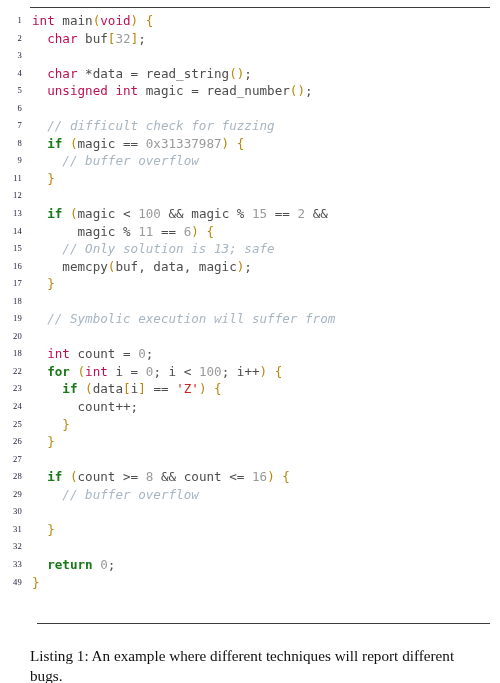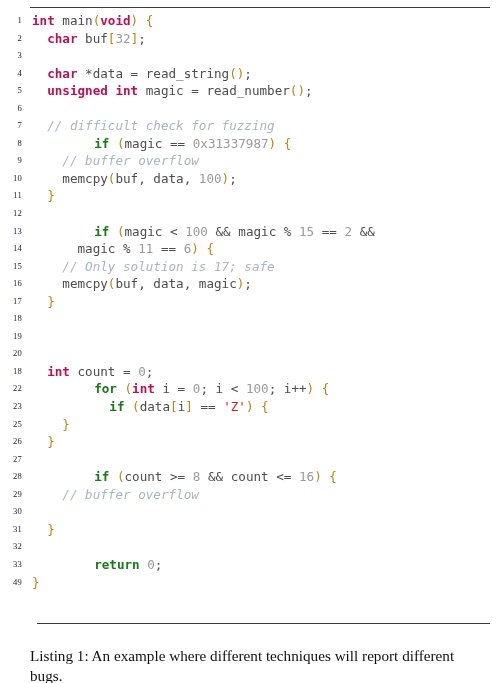--- a/index.html
+++ b/index.html
@@ -63,22 +63,22 @@
   }
 
   .code-text {
     position: absolute;
     left: 32px;
     top: 0;
     white-space: pre;
   }
 
   
-  .t-type    { color: #bc1054; font-weight: bold; }   
-  .t-kw      { color: #177a17; font-weight: bold; margin-left: 47px; }   
+  .t-type    { color: #bc1054; font-weight: normal; }   
+  .t-kw      { color: #177a17; font-weight: bold; }   
   .t-com     { color: #a8b6c2; font-style: italic; }  
   .t-str     { color: #cc2222; }                      
   .t-num     { color: #9a9a9a; }                      
   .t-id      { color: #4d4d4d; }                      
   .t-punc    { color: #4d4d4d; }                      
   .t-brk     { color: #b8860b; }                      
 
   #caption {
     position: absolute;
     top: 646px;
@@ -101,34 +101,34 @@
   <div id="code-block">
       <div class="code-line"><span class="lineno">1</span><span class="code-text"><span class="t-type">int</span><span class="t-id"> main</span><span class="t-brk">(</span><span class="t-type">void</span><span class="t-brk">)</span><span class="t-punc"> </span><span class="t-brk">{</span></span></div>
       <div class="code-line"><span class="lineno">2</span><span class="code-text"><span class="t-punc">  </span><span class="t-type">char</span><span class="t-id"> buf</span><span class="t-brk">[</span><span class="t-num">32</span><span class="t-brk">]</span><span class="t-punc">;</span></span></div>
       <div class="code-line"><span class="lineno">3</span><span class="code-text"></span></div>
       <div class="code-line"><span class="lineno">4</span><span class="code-text"><span class="t-punc">  </span><span class="t-type">char</span><span class="t-punc"> *</span><span class="t-id">data = read_string</span><span class="t-brk">()</span><span class="t-punc">;</span></span></div>
       <div class="code-line"><span class="lineno">5</span><span class="code-text"><span class="t-punc">  </span><span class="t-type">unsigned int</span><span class="t-id"> magic = read_number</span><span class="t-brk">()</span><span class="t-punc">;</span></span></div>
       <div class="code-line"><span class="lineno">6</span><span class="code-text"></span></div>
       <div class="code-line"><span class="lineno">7</span><span class="code-text"><span class="t-punc">  </span><span class="t-com">// difficult check for fuzzing</span></span></div>
       <div class="code-line"><span class="lineno">8</span><span class="code-text"><span class="t-punc">  </span><span class="t-kw">if</span><span class="t-punc"> </span><span class="t-brk">(</span><span class="t-id">magic == </span><span class="t-num">0x31337987</span><span class="t-brk">)</span><span class="t-punc"> </span><span class="t-brk">{</span></span></div>
       <div class="code-line"><span class="lineno">9</span><span class="code-text"><span class="t-punc">    </span><span class="t-com">// buffer overflow</span></span></div>
-      <div class="code-line"><span class="lineno">10</span><span class="code-text"><span class="t-punc">    </span><span class="t-id">memcpy</span><span class="t-brk">(</span><span class="t-id">buf, data, </span><span class="t-num">100</span><span class="t-brk">)</span><span class="t-punc">;</span></span></div>
       <div class="code-line"><span class="lineno">11</span><span class="code-text"><span class="t-punc">  </span><span class="t-brk">}</span></span></div>
       <div class="code-line"><span class="lineno">12</span><span class="code-text"></span></div>
       <div class="code-line"><span class="lineno">13</span><span class="code-text"><span class="t-punc">  </span><span class="t-kw">if</span><span class="t-punc"> </span><span class="t-brk">(</span><span class="t-id">magic &lt; </span><span class="t-num">100</span><span class="t-punc"> &amp;&amp; </span><span class="t-id">magic % </span><span class="t-num">15</span><span class="t-punc"> == </span><span class="t-num">2</span><span class="t-punc"> &amp;&amp;</span></span></div>
       <div class="code-line"><span class="lineno">14</span><span class="code-text"><span class="t-punc">      </span><span class="t-id">magic % </span><span class="t-num">11</span><span class="t-punc"> == </span><span class="t-num">6</span><span class="t-brk">)</span><span class="t-punc"> </span><span class="t-brk">{</span></span></div>
-      <div class="code-line"><span class="lineno">15</span><span class="code-text"><span class="t-punc">    </span><span class="t-com">// Only solution is 17; safe</span></span></div>
+      <div class="code-line"><span class="lineno">15</span><span class="code-text"><span class="t-punc">    </span><span class="t-com">// Only solution is 13; safe</span></span></div>
       <div class="code-line"><span class="lineno">16</span><span class="code-text"><span class="t-punc">    </span><span class="t-id">memcpy</span><span class="t-brk">(</span><span class="t-id">buf, data, magic</span><span class="t-brk">)</span><span class="t-punc">;</span></span></div>
       <div class="code-line"><span class="lineno">17</span><span class="code-text"><span class="t-punc">  </span><span class="t-brk">}</span></span></div>
       <div class="code-line"><span class="lineno">18</span><span class="code-text"></span></div>
-      <div class="code-line"><span class="lineno">19</span></div>
+      <div class="code-line"><span class="lineno">19</span><span class="code-text"><span class="t-punc">  </span><span class="t-com">// Symbolic execution will suffer from</span></span></div>
       <div class="code-line"><span class="lineno">20</span><span class="code-text"><span class="t-punc">  </span></span></div>
       <div class="code-line"><span class="lineno">18</span><span class="code-text"><span class="t-punc">  </span><span class="t-type">int</span><span class="t-id"> count = </span><span class="t-num">0</span><span class="t-punc">;</span></span></div>
       <div class="code-line"><span class="lineno">22</span><span class="code-text"><span class="t-punc">  </span><span class="t-kw">for</span><span class="t-punc"> </span><span class="t-brk">(</span><span class="t-type">int</span><span class="t-id"> i = </span><span class="t-num">0</span><span class="t-punc">; </span><span class="t-id">i &lt; </span><span class="t-num">100</span><span class="t-punc">; </span><span class="t-id">i++</span><span class="t-brk">)</span><span class="t-punc"> </span><span class="t-brk">{</span></span></div>
       <div class="code-line"><span class="lineno">23</span><span class="code-text"><span class="t-punc">    </span><span class="t-kw">if</span><span class="t-punc"> </span><span class="t-brk">(</span><span class="t-id">data</span><span class="t-brk">[</span><span class="t-id">i</span><span class="t-brk">]</span><span class="t-punc"> == </span><span class="t-str">'Z'</span><span class="t-brk">)</span><span class="t-punc"> </span><span class="t-brk">{</span></span></div>
+      <div class="code-line"><span class="lineno">24</span><span class="code-text"><span class="t-punc">      </span><span class="t-id">count++</span><span class="t-punc">;</span></span></div>
       <div class="code-line"><span class="lineno">25</span><span class="code-text"><span class="t-punc">    </span><span class="t-brk">}</span></span></div>
       <div class="code-line"><span class="lineno">26</span><span class="code-text"><span class="t-punc">  </span><span class="t-brk">}</span></span></div>
       <div class="code-line"><span class="lineno">27</span><span class="code-text"></span></div>
       <div class="code-line"><span class="lineno">28</span><span class="code-text"><span class="t-punc">  </span><span class="t-kw">if</span><span class="t-punc"> </span><span class="t-brk">(</span><span class="t-id">count &gt;= </span><span class="t-num">8</span><span class="t-punc"> &amp;&amp; </span><span class="t-id">count &lt;= </span><span class="t-num">16</span><span class="t-brk">)</span><span class="t-punc"> </span><span class="t-brk">{</span></span></div>
       <div class="code-line"><span class="lineno">29</span><span class="code-text"><span class="t-punc">    </span><span class="t-com">// buffer overflow</span></span></div>
       <div class="code-line"><span class="lineno">30</span></div>
       <div class="code-line"><span class="lineno">31</span><span class="code-text"><span class="t-punc">  </span><span class="t-brk">}</span></span></div>
       <div class="code-line"><span class="lineno">32</span><span class="code-text"></span></div>
       <div class="code-line"><span class="lineno">33</span><span class="code-text"><span class="t-punc">  </span><span class="t-kw">return</span><span class="t-punc"> </span><span class="t-num">0</span><span class="t-punc">;</span></span></div>
       <div class="code-line"><span class="lineno">49</span><span class="code-text"><span class="t-brk">}</span></span></div>

